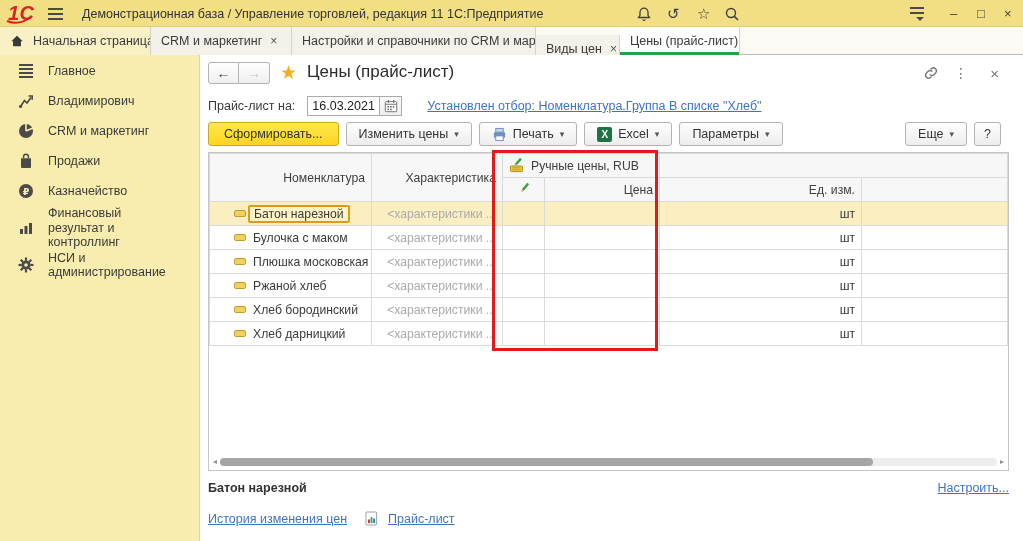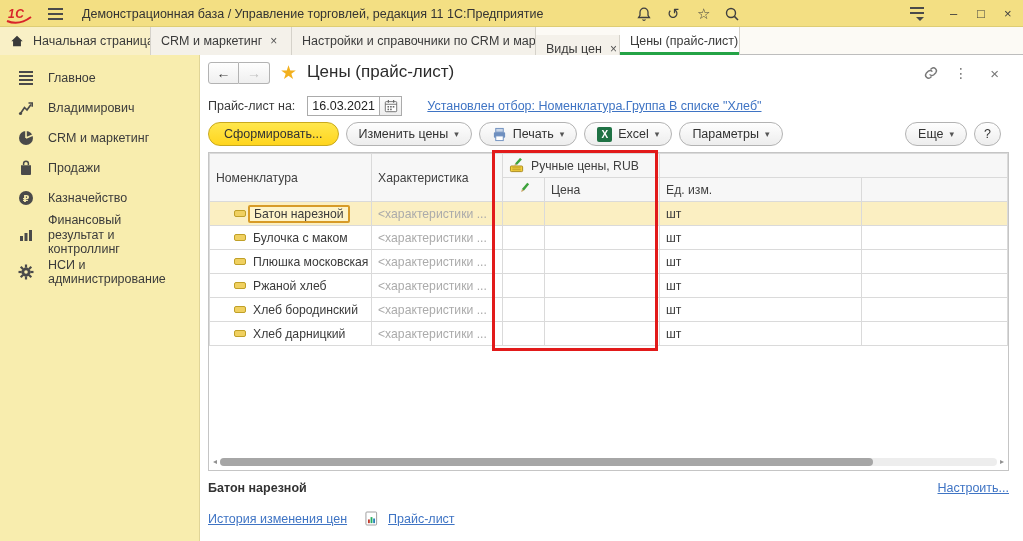--- a/index.html
+++ b/index.html
@@ -3,21 +3,21 @@
 <meta charset="utf-8">
 <style>
   * { margin:0; padding:0; box-sizing:border-box; }
   html,body { width:1023px; height:541px; overflow:hidden; }
   body { font-family:"Liberation Sans","DejaVu Sans",sans-serif; font-size:12.5px; color:#3a3a3a; background:#fff; }
   .window { position:relative; width:1023px; height:541px; overflow:hidden; }
 
   
   .titlebar { position:absolute; left:0; top:0; width:1023px; height:27px; background:#F3DF83; border-bottom:1px solid #DECD74; }
   .tb-item { position:absolute; top:0; height:27px; display:flex; align-items:center; }
-  .logo { left:8px; color:#D8232A; font-weight:bold; font-style:italic; font-size:12px; letter-spacing:0.5px; }
+  .logo { left:8px; color:#D8232A; font-weight:bold; font-style:italic; font-size:20px; letter-spacing:0.5px; }
   .logo .swoosh { position:absolute; left:-2px; top:16px; }
   .hamburger { left:48px; flex-direction:column; justify-content:center; gap:3px; }
   .hamburger i { display:block; width:15px; height:2px; background:#4a4a4a; }
   .tb-title { left:82px; font-size:12.5px; color:#333; }
   .tb-user { font-size:12.5px; color:#333; }
   .tb-glyph { font-size:15px; color:#3f3f3f; }
   .winctl { font-size:13px; color:#3f3f3f; }
   .settings-icon { flex-direction:column; justify-content:center; gap:3px; }
   .settings-icon i { display:block; width:14px; height:2px; background:#4a4a4a; }
   .settings-icon .car { width:0; height:0; border-left:4px solid transparent; border-right:4px solid transparent; border-top:4px solid #4a4a4a; background:none; align-self:flex-end; }
@@ -25,21 +25,21 @@
   
   .tabbar { position:absolute; left:0; top:27px; width:1023px; height:28px; background:#FCFAF5; border-bottom:1px solid #BDBDBD; display:flex; }
   .tab { height:28px; display:flex; align-items:center; padding:0 10px; border-right:1px solid #D5D2CA; font-size:12.5px; color:#3a3a3a; background:#F4F1EA; white-space:nowrap; overflow:hidden; }
   .tab.home { width:151px; background:#F9F0C6; }
   .tab.t2 { width:141px; } .tab.t3 { width:244px; } .tab.t4 { width:84px;margin-top:8px; }
   .tab.active { width:120px; background:#fff; box-shadow:inset 0 -3px 0 #24A346; }
   .tab .close { margin-left:8px; font-size:12px; color:#555; }
   .tab .home-ic { margin-right:9px; display:flex; }
 
   
-  .sidebar { position:absolute; left:0; top:55px; width:200px; bottom:0; background:#F8EDAE; border-right:1px solid #E0D598; padding-top:8px; }
+  .sidebar { position:absolute; left:0; top:55px; width:200px; bottom:0; background:#F8EDAE; border-right:1px solid #E0D598; padding-top:1px; }
   .side-item { display:flex; align-items:center; gap:14px; padding-left:18px; height:30px; color:#3b3b3b; font-size:12.5px; cursor:default; }
   .side-item.tall { height:44px; }
   .side-item .lbl { line-height:1.15; }
   .side-item svg { flex:0 0 auto; }
 
   
   .content { position:absolute; left:200px; top:55px; right:0; bottom:0; background:#fff; }
 
   .form-head { position:relative; height:36px; }
   .navgrp { position:absolute; left:8px; top:7px; display:flex; }
@@ -53,31 +53,31 @@
   .fh-close { font-size:15px; }
 
   .filter-row { display:flex; align-items:center; margin:3px 0 0 8px; height:24px; }
   .filter-lbl { margin-right:12px; }
   .date-input { width:72px; height:20px; border:1px solid #ABABAB; border-right:none; padding:0 4px; font-size:12.5px; font-family:inherit; color:#222; }
   .cal-btn { width:23px; height:20px; border:1px solid #ABABAB; background:linear-gradient(#fdfdfd,#eee); display:flex; align-items:center; justify-content:center; }
   .link { color:#3F74C4; text-decoration:underline; cursor:pointer; }
   .filter-row .link { margin-left:25px; }
 
   .toolbar { display:flex; align-items:center; gap:7px; margin:4px 22px 0 8px; }
-  .btn { height:24px; display:inline-flex; align-items:center; gap:6px; padding:0 12px; border:1px solid #B3B3B3; border-radius:12px; background:linear-gradient(#fefefe,#ededed); font-size:12.5px; color:#333; white-space:nowrap; }
+  .btn { height:24px; display:inline-flex; align-items:center; gap:6px; padding:0 12px; border:1px solid #B3B3B3; border-radius:3px; background:linear-gradient(#fefefe,#ededed); font-size:12.5px; color:#333; white-space:nowrap; }
   .btn .caret { font-size:9px; color:#555; }
   .btn.primary { background:linear-gradient(#FFE74D,#FFD51E); border-color:#C9A91D; padding:0 15px; }
   .btn.help { padding:0 9px; }
   .tb-spacer { flex:1; }
   .xl-ic { width:15px; height:15px; background:#1F7244; color:#fff; font-weight:bold; font-size:10px; border-radius:2px; display:flex; align-items:center; justify-content:center; }
 
   
   .table-wrap { position:relative; margin:6px 14px 0 8px; height:319px; border:1px solid #C5C5C5; background:#fff; overflow:hidden; }
   table { border-collapse:collapse; table-layout:fixed; width:100%; }
-  th,td { border:1px solid #DADADA; font-weight:normal; text-align:left; font-size:12.2px; overflow:hidden; white-space:nowrap; }
+  th,td { border:1px solid #DADADA; font-weight:normal; text-align:right; font-size:12.2px; overflow:hidden; white-space:nowrap; }
   thead th { background:#F7F7F7; color:#3f3f3f; height:24px; padding:0 6px; }
   thead .grp { display:flex; align-items:center; gap:6px; }
   tbody tr { height:24px; }
   tbody td { padding:0 6px; color:#3a3a3a; }
   td.namecell { padding-left:24px; }
   .nameflex { display:flex; align-items:center; gap:7px; }
   .item-ic { width:12px; height:7px; background:#F0D060; border:1px solid #C0A028; border-radius:2px; flex:0 0 auto; }
   .char { color:#ABABAB; }
   tr.selected td { background:#FBEFC2; }
   .focus-box { display:inline-block; border:2px solid #D79B28; border-radius:2px; background:#FEF4C8; padding:0 4px; margin-left:-5px; }

